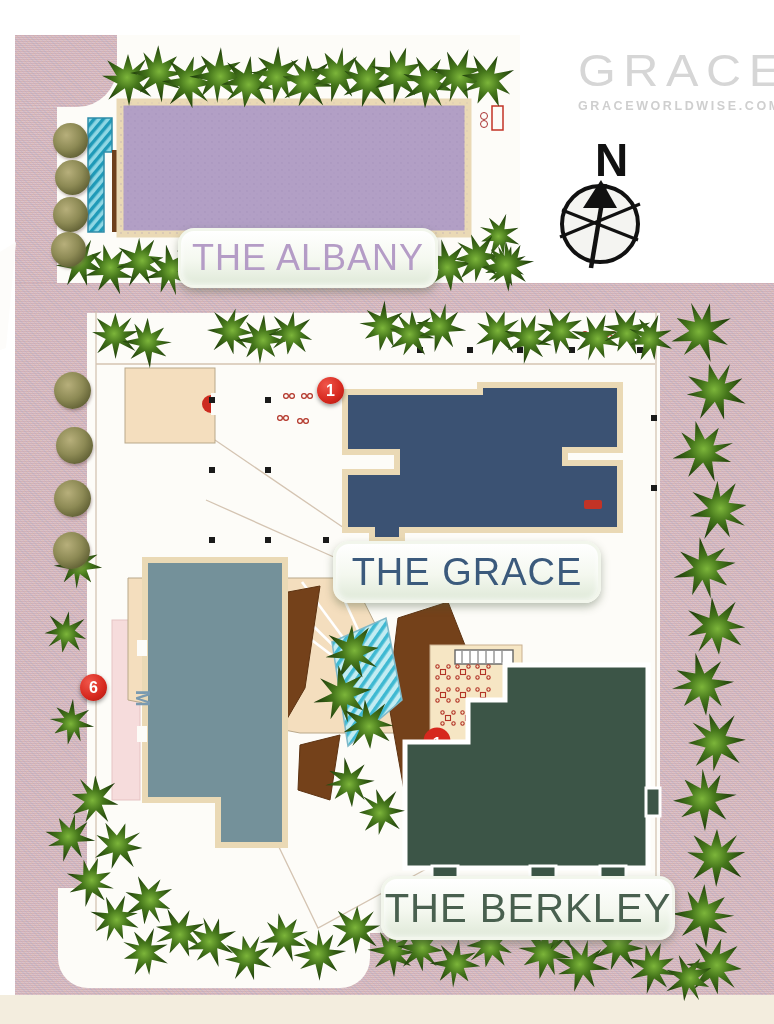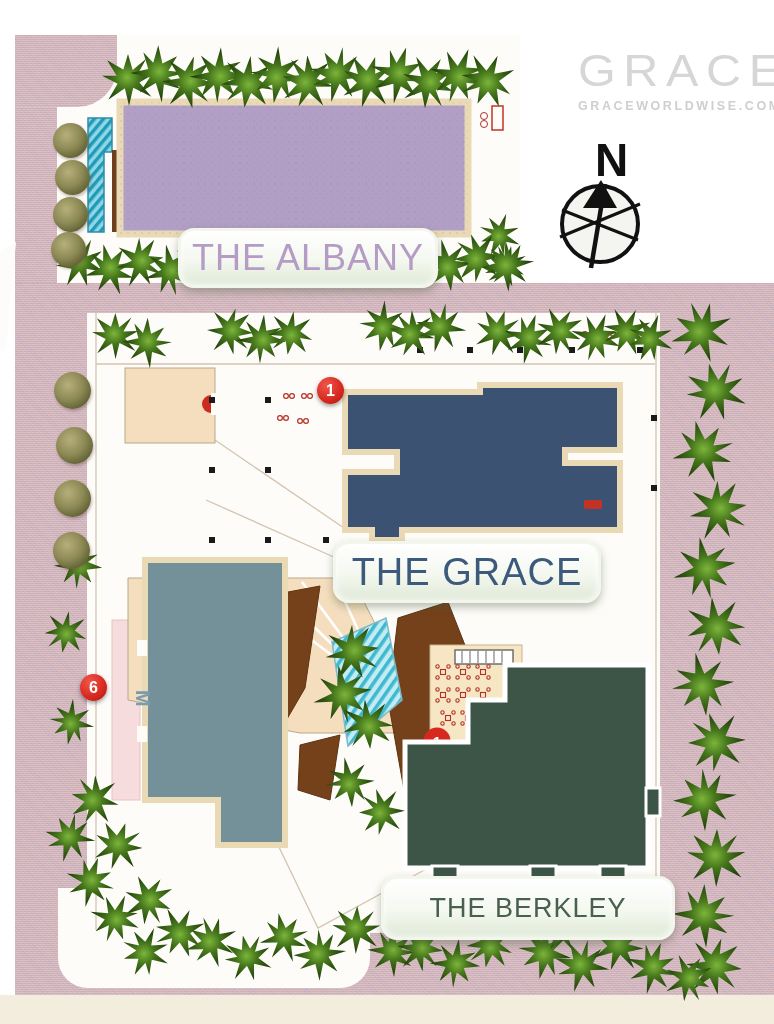--- a/index.html
+++ b/index.html
@@ -306,21 +306,21 @@
       <span class="tree olive" style="left: 53.5px; top: 479.5px; width: 37px; height: 37px;"></span>
       <span class="tree olive" style="left: 52.5px; top: 531.5px; width: 37px; height: 37px;"></span>
     </div>
 
   <div class="plate" style="left: 178px; top: 228px; width: 254px; height: 54px; font-size: 36px; color: rgb(180, 156, 198);">
     <span>THE ALBANY</span>
   </div>
   <div class="plate" style="left: 333px; top: 541px; width: 262px; height: 56px; font-size: 38px; color: rgb(59, 90, 124);">
     <span>THE GRACE</span>
   </div>
-  <div class="plate" style="left: 381px; top: 876px; width: 288px; height: 58px; font-size: 27px; color: rgb(73, 96, 79);">
+  <div class="plate" style="left: 381px; top: 876px; width: 288px; height: 58px; font-size: 40px; color: rgb(73, 96, 79);">
     <span>THE BERKLEY</span>
   </div>
 
   <div class="marker" style="left:317px;top:377px;">
     <span>1</span>
   </div>
   <div class="marker" style="left:80px;top:674px;">
     <span>6</span>
   </div>
 

